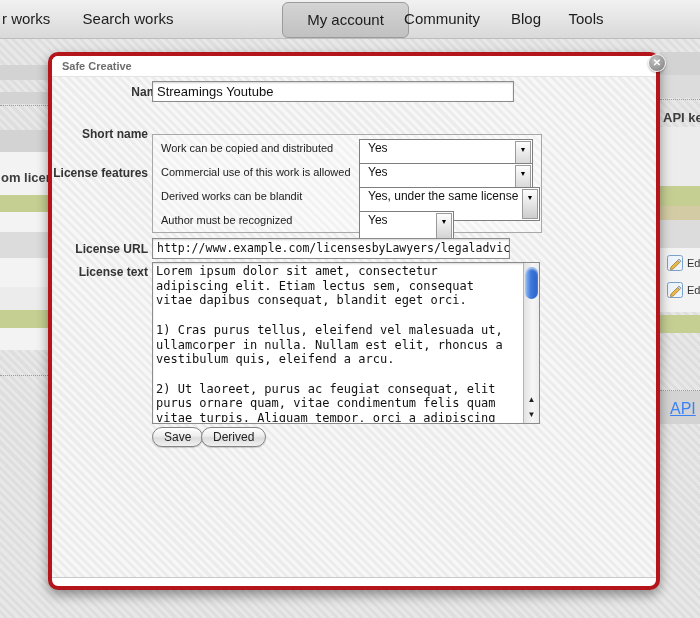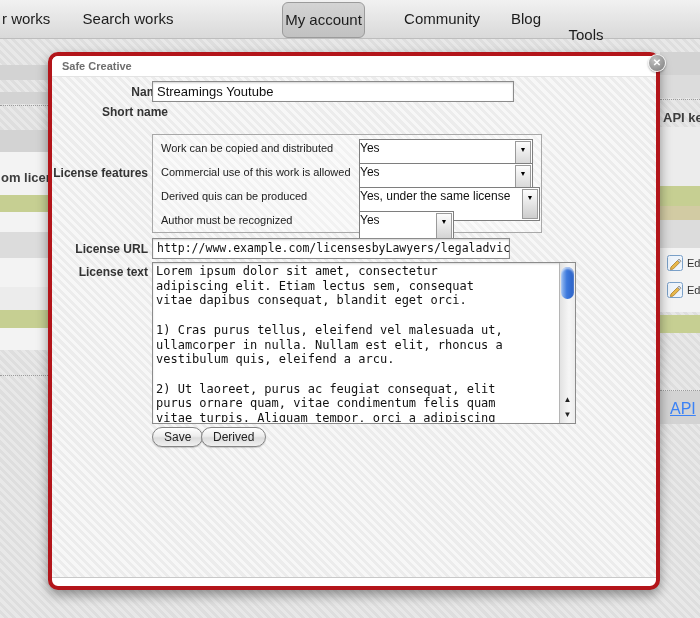--- a/index.html
+++ b/index.html
@@ -87,30 +87,30 @@
   .features-box {
     position:absolute; left:100px; top:57px; width:390px; height:99px;
     border:1px solid #a8a8a8; background:rgba(255,255,255,0.35);
   }
   .feat-row-label {
     position:absolute; left:8px; font-size:11px; color:#222; white-space:nowrap; line-height:19px;
   }
   .fselect {
     position:absolute; left:206px; height:34px; background:#fff;
     border:1px solid #7e7e7e; font-size:12px; color:#111;
-    line-height:17px; padding-left:0; white-space:nowrap; cursor:pointer;
+    line-height:17px; padding-left:8px; white-space:nowrap; cursor:pointer;
   }
   .fselect .arrow {
     position:absolute; right:1px; top:1px; bottom:1px; width:16px;
     background:linear-gradient(#fdfdfd,#cdcdcd);
     border:1px solid #9a9a9a; text-align:center;
     font-size:7px; line-height:15px; color:#000;
   }
   .textarea {
-    position:absolute; left:100px; top:185px; width:424px; height:162px;
+    position:absolute; left:100px; top:185px; width:388px; height:162px;
     background:#fff; border:1px solid #8b8b8b;
     box-shadow:inset 0 1px 2px rgba(0,0,0,0.15); overflow:hidden;
   }
   .textarea .ta-text {
     position:absolute; left:3px; top:1px; right:18px; bottom:1px;
     font-family:"DejaVu Sans Mono","Liberation Mono",monospace;
     font-size:12px; line-height:14.7px; color:#111; white-space:pre-wrap; overflow:hidden;
   }
   .scrollbar {
     position:absolute; right:0; top:0; bottom:0; width:16px;
@@ -133,24 +133,24 @@
     font-size:12px; color:#222; line-height:18px; padding:0 11px; cursor:pointer;
     font-family:"Liberation Sans", sans-serif;
   }
 </style>
 </head>
 <body>
 
 <div class="navbar">
   <span class="nav-tab" style="left:2px;">r works</span>
   <span class="nav-tab" style="left:78px;width:100px;">Search works</span>
-  <span class="nav-tab active" style="left:282px;width:83px;">My account</span>
+  <span class="nav-tab active" style="left:282px;width:127px;">My account</span>
   <span class="nav-tab" style="left:398px;width:88px;">Community</span>
   <span class="nav-tab" style="left:506px;width:40px;">Blog</span>
-  <span class="nav-tab" style="left:562px;width:48px;margin-top:16px;">Tools</span>
+  <span class="nav-tab" style="left:562px;width:48px;">Tools</span>
 </div>
 
 <div>
   <div class="bgrow strip-left row-gray" style="top:65px;height:15px;"></div>
   <div class="bgrow strip-left row-gray" style="top:92px;height:12px;"></div>
   <div class="bgrow strip-left dotline" style="top:105px;"></div>
   <div class="bgrow strip-left row-gray" style="top:130px;height:22px;"></div>
   <div class="bgrow strip-left row-white" style="top:152px;height:43px;"></div>
   <span class="bg-label" style="left:1px;top:170px;">om licens</span>
   <div class="bgrow strip-left row-green" style="top:195px;height:17px;"></div>
@@ -201,37 +201,37 @@
   <div class="modal-header">
     <span class="modal-title">Safe Creative</span>
     <div class="close-btn">✕</div>
   </div>
 
   <div class="modal-body">
 
     <span class="flabel" style="top:8px;margin-left:16px;">Name</span>
     <div class="tinput" style="left:100px;top:4px;width:362px;">Streamings Youtube</div>
 
-    <span class="flabel" style="top:28px;margin-left:20px;">Short name</span>
+    <span class="flabel" style="top:50px;">Short name</span>
 
     <span class="flabel" style="top:89px;">License features</span>
     <div class="features-box">
       <span class="feat-row-label" style="top:4px;">Work can be copied and distributed</span>
       <div class="fselect" style="top:4px;width:174px;">
         <span>Yes</span>
         <span class="arrow">▼</span>
       </div>
 
       <span class="feat-row-label" style="top:28px;">Commercial use of this work is allowed</span>
       <div class="fselect" style="top:28px;width:174px;">
         <span>Yes</span>
         <span class="arrow">▼</span>
       </div>
 
-      <span class="feat-row-label" style="top:52px;">Derived quis can be produced</span>
+      <span class="feat-row-label" style="top:52px;">Derived works can be blandit</span>
       <div class="fselect" style="top:52px;width:181px;">
         <span>Yes, under the same license</span>
         <span class="arrow">▼</span>
       </div>
 
       <span class="feat-row-label" style="top:76px;">Author must be recognized</span>
       <div class="fselect" style="top:76px;width:95px;">
         <span>Yes</span>
         <span class="arrow">▼</span>
       </div>

